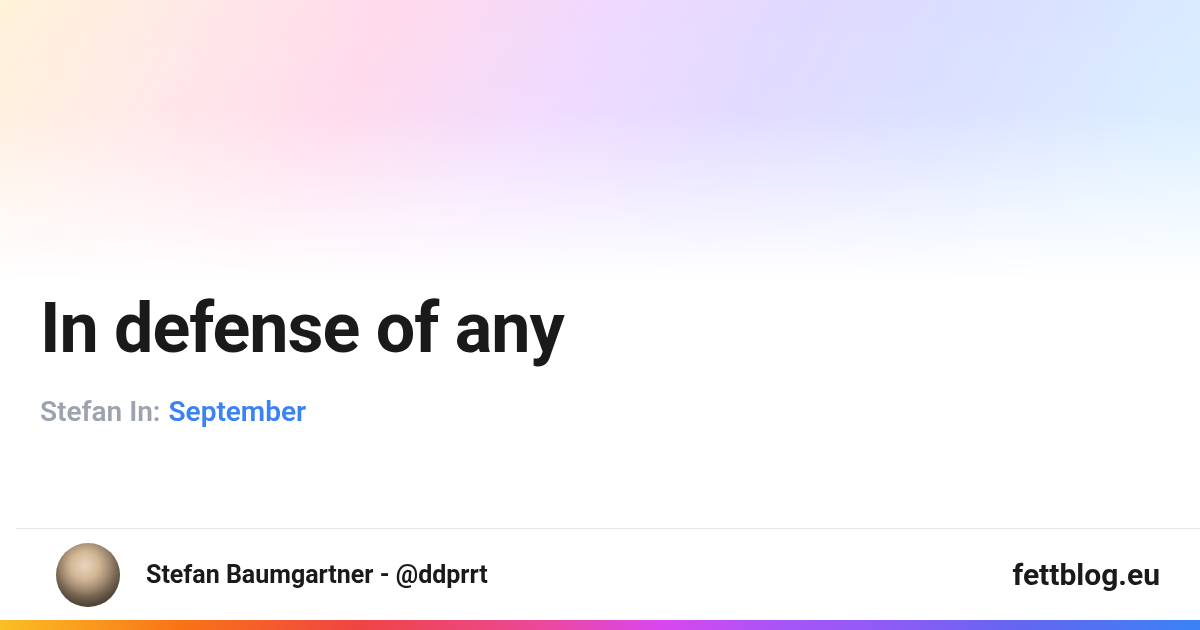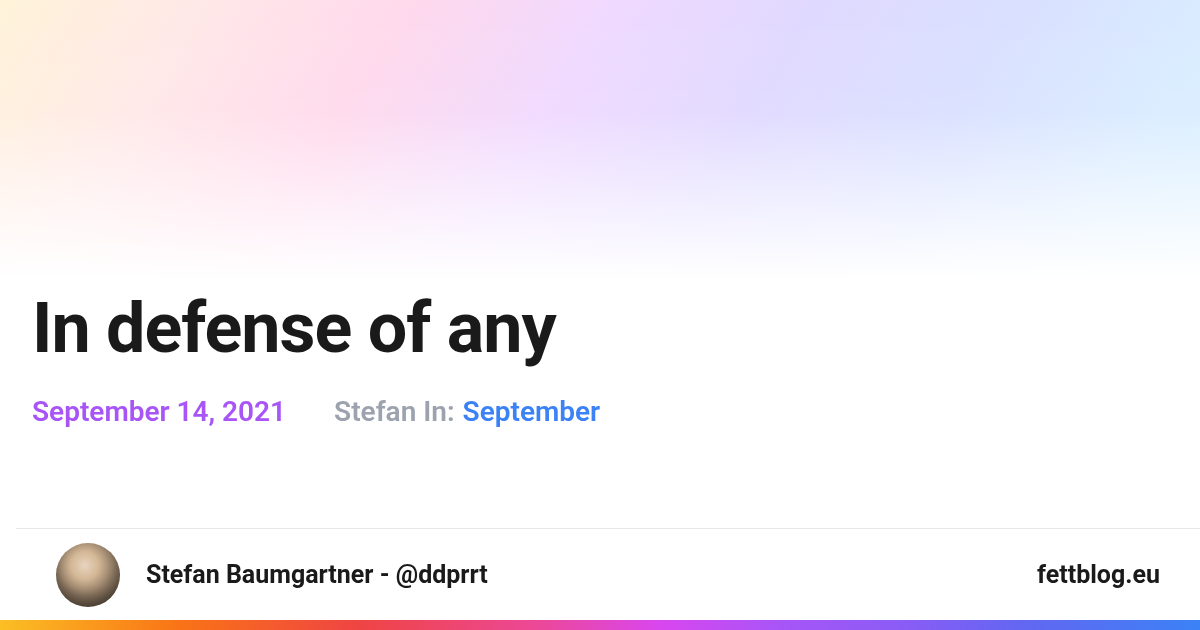--- a/index.html
+++ b/index.html
@@ -28,21 +28,21 @@
         #f0d9ff 45%, 
         #e0d9ff 60%, 
         #d9e0ff 75%, 
         #d9ecff 90%, 
         #d9f0ff 100%);
       -webkit-mask-image: linear-gradient(to bottom, rgba(0,0,0,1) 0%, rgba(0,0,0,0.95) 40%, rgba(0,0,0,0) 100%);
       mask-image: linear-gradient(to bottom, rgba(0,0,0,1) 0%, rgba(0,0,0,0.95) 40%, rgba(0,0,0,0) 100%);
     }
     .content {
       position: absolute;
-      left: 32px;
+      left: 40px;
       top: 290px;
       right: 40px;
     }
     .title {
       font-size: 70px;
       font-weight: 700;
       color: #1a1a1a;
       letter-spacing: -1px;
       line-height: 1.1;
     }
@@ -93,21 +93,21 @@
       background: radial-gradient(circle at 45% 35%, #e8d4c0 0%, #d4b896 25%, #8a7560 55%, #3a3228 100%);
       box-shadow: inset 0 -8px 12px rgba(0,0,0,0.25);
       flex-shrink: 0;
     }
     .author-name {
       font-size: 25px;
       font-weight: 700;
       color: #1a1a1a;
     }
     .site {
-      font-size: 25px;
+      font-size: 30px;
       font-weight: 700;
       color: #1a1a1a;
     }
     .bottom-strip {
       position: absolute;
       bottom: 0;
       left: 0;
       right: 0;
       height: 10px;
       background: linear-gradient(90deg, 
@@ -123,21 +123,20 @@
     }
   </style>
 </head>
 <body>
 
 <div class="gradient-bg"></div>
 
 <div class="content">
   <h1 class="title">In defense of any</h1>
   <div class="meta">
-    <span class="date">September 14, 2021</span>
     <span class="posted-in-wrap">
       <span class="posted-in-label">Stefan In:</span>
       <span class="category">September</span>
     </span>
   </div>
 </div>
 
 <div class="footer">
   <div class="author">
     <div class="avatar"></div>

